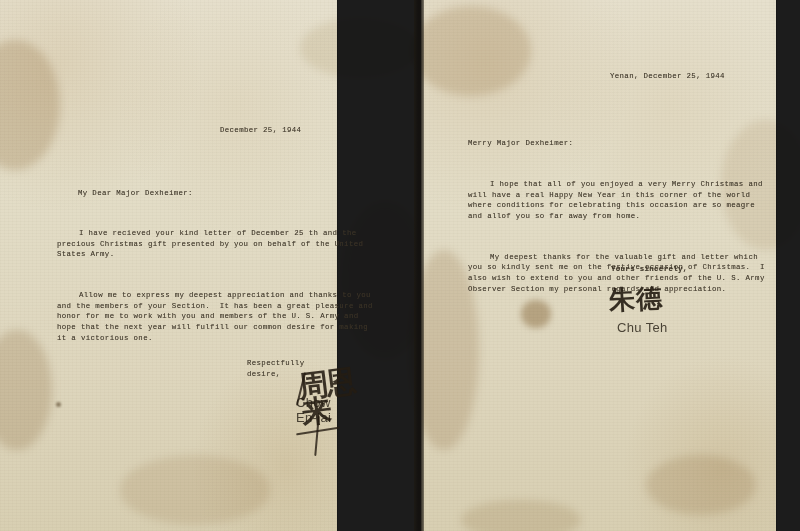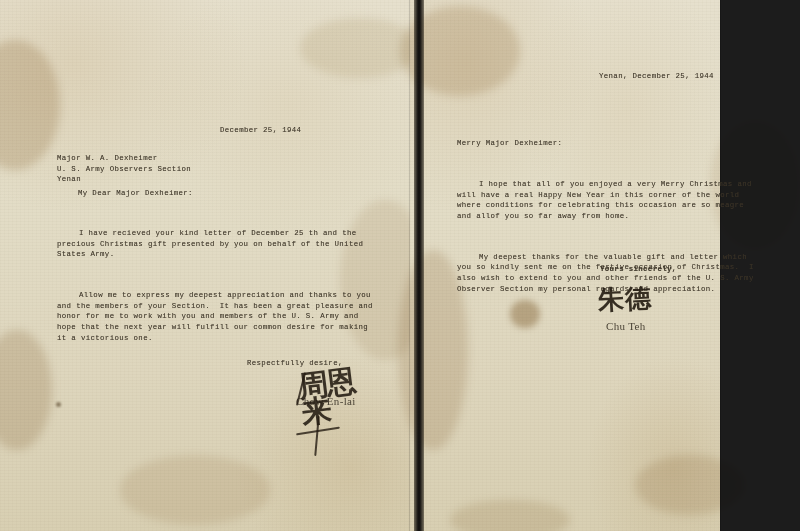--- a/index.html
+++ b/index.html
@@ -21,22 +21,22 @@
     position: absolute;
     top: 0;
     height: 531px;
     background:
       radial-gradient(ellipse 60% 40% at 18% 12%, rgba(190,160,110,0.20), rgba(190,160,110,0) 70%),
       radial-gradient(ellipse 40% 30% at 85% 88%, rgba(180,150,100,0.22), rgba(180,150,100,0) 70%),
       radial-gradient(ellipse 50% 35% at 70% 20%, rgba(200,175,130,0.14), rgba(200,175,130,0) 70%),
       linear-gradient(180deg, #e6e0cd 0%, #e3ddc7 35%, #ded6bd 70%, #d8cfb2 100%);
     box-shadow: 0 0 0 1px rgba(0,0,0,0.15);
   }
-  #sheet-left  { left: 0px;   width: 412px; }
-  #sheet-right { left: 410px; width: 310px; }
+  #sheet-left  { left: 0px;   width: 337px; }
+  #sheet-right { left: 421px; width: 355px; }
 
   
   .grain {
     position: absolute;
     inset: 0;
     pointer-events: none;
     background-image:
       repeating-linear-gradient(0deg, rgba(120,100,70,0.035) 0px, rgba(120,100,70,0.035) 1px, rgba(0,0,0,0) 1px, rgba(0,0,0,0) 3px),
       repeating-linear-gradient(90deg, rgba(120,100,70,0.030) 0px, rgba(120,100,70,0.030) 1px, rgba(0,0,0,0) 1px, rgba(0,0,0,0) 4px);
     mix-blend-mode: multiply;
@@ -97,22 +97,22 @@
   }
   .sig-right {
     font-size: 26px;
     line-height: 26px;
     transform: rotate(-3deg);
     opacity: 0.9;
     letter-spacing: 1px;
   }
   .sig-name {
     position: absolute;
-    font-family: Liberation Serif, serif;
-    font-size: 11px;
+    font-family: Liberation Sans, sans-serif;
+    font-size: 13px;
     color: #3a3327;
     letter-spacing: 0.35px;
     opacity: 0.9;
   }
   
   .stroke {
     position: absolute;
     background: #241c12;
     opacity: 0.8;
     border-radius: 2px;
@@ -128,23 +128,20 @@
 
     <div class="stain" style="left:-30px; top:40px; width:90px; height:130px; background:rgba(172,140,92,0.28);"></div>
     <div class="stain" style="left:-18px; top:330px; width:70px; height:120px; background:rgba(165,132,86,0.25);"></div>
     <div class="stain" style="left:120px; top:455px; width:150px; height:70px; background:rgba(175,145,100,0.18);"></div>
     <div class="stain" style="left:300px; top:18px; width:120px; height:60px; background:rgba(185,158,112,0.18);"></div>
     <div class="stain" style="left:340px; top:200px; width:90px; height:160px; background:rgba(175,145,100,0.16);"></div>
     <div class="stain" style="left:56px; top:402px; width:5px; height:5px; background:rgba(90,70,40,0.55); filter:blur(1px);"></div>
 
     <div class="doc date" style="left:220px; top:125px;">December 25, 1944</div>
 
-    <div class="doc addr" style="left:57px; top:153px;"><span>Major W. A. Dexheimer</span>
-<span>U. S. Army Observers Section</span>
-<span>Yenan</span></div>
 
     <div class="doc salut" style="left:57px; top:188px;margin-left:21px;">My Dear Major Dexheimer:</div>
 
     <div class="doc" style="left:57px; top:207px; width:320px;">
       <p class="para indent">I have recieved your kind letter of December 25 th and the precious Christmas gift presented by you on behalf of the United States Army.</p>
       <p class="para indent">Allow me to express my deepest appreciation and thanks to you and the members of your Section.  It has been a great pleasure and honor for me to work with you and members of the U. S. Army and hope that the next year will fulfill our common desire for making it a victorious one.</p>
     </div>
 
     <div class="doc close" style="left:247px; top:358px;">Respectfully desire,</div>
 

